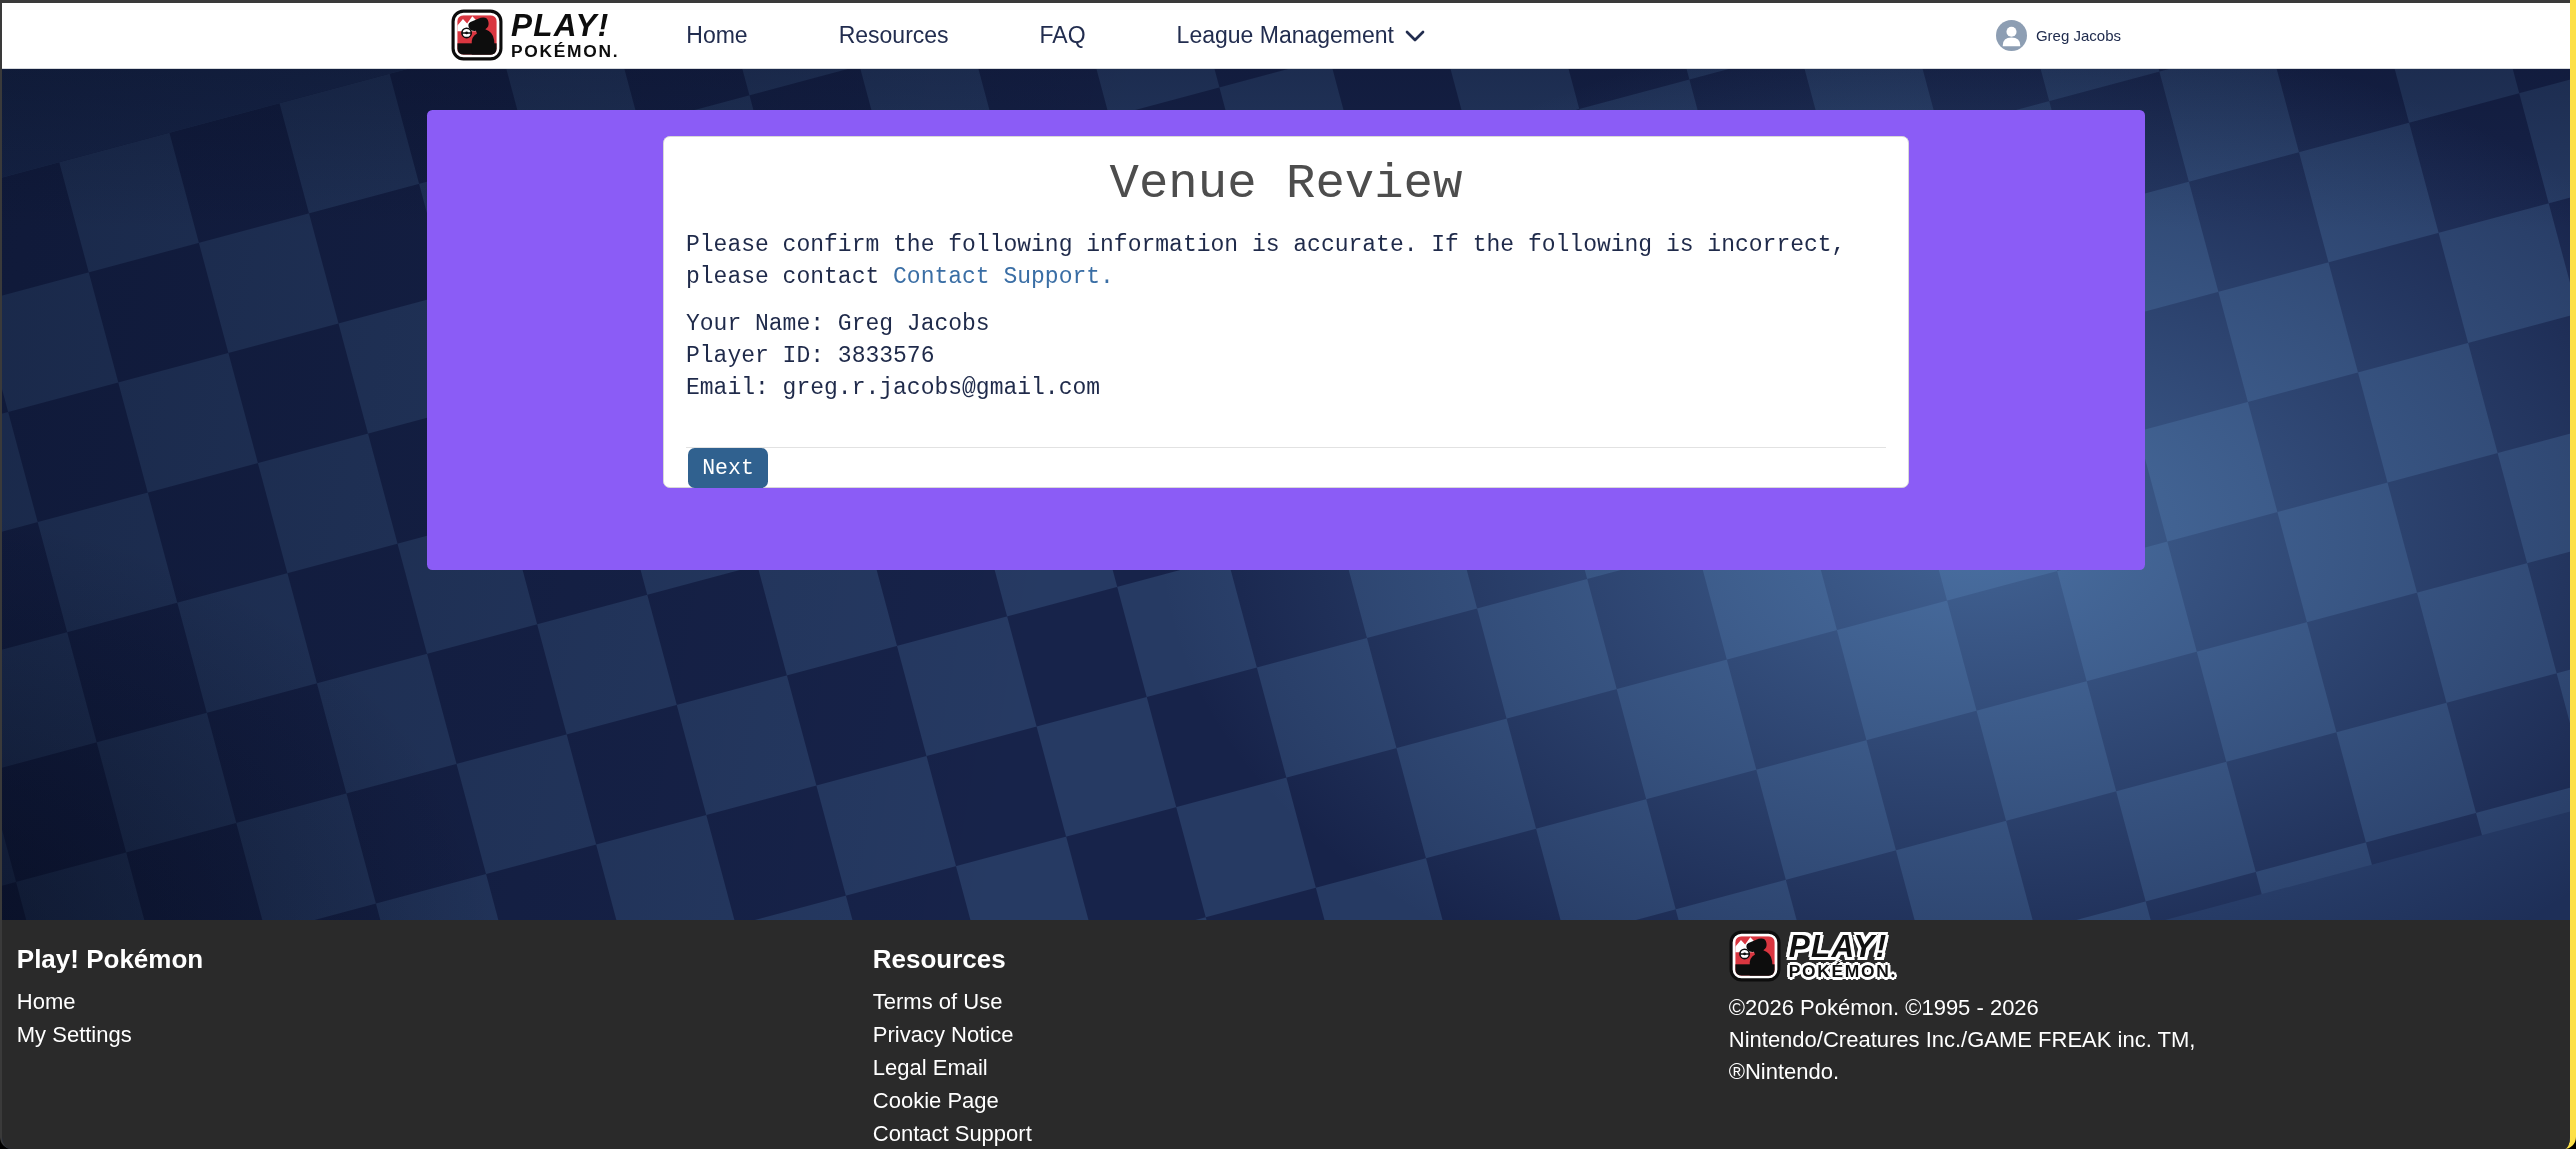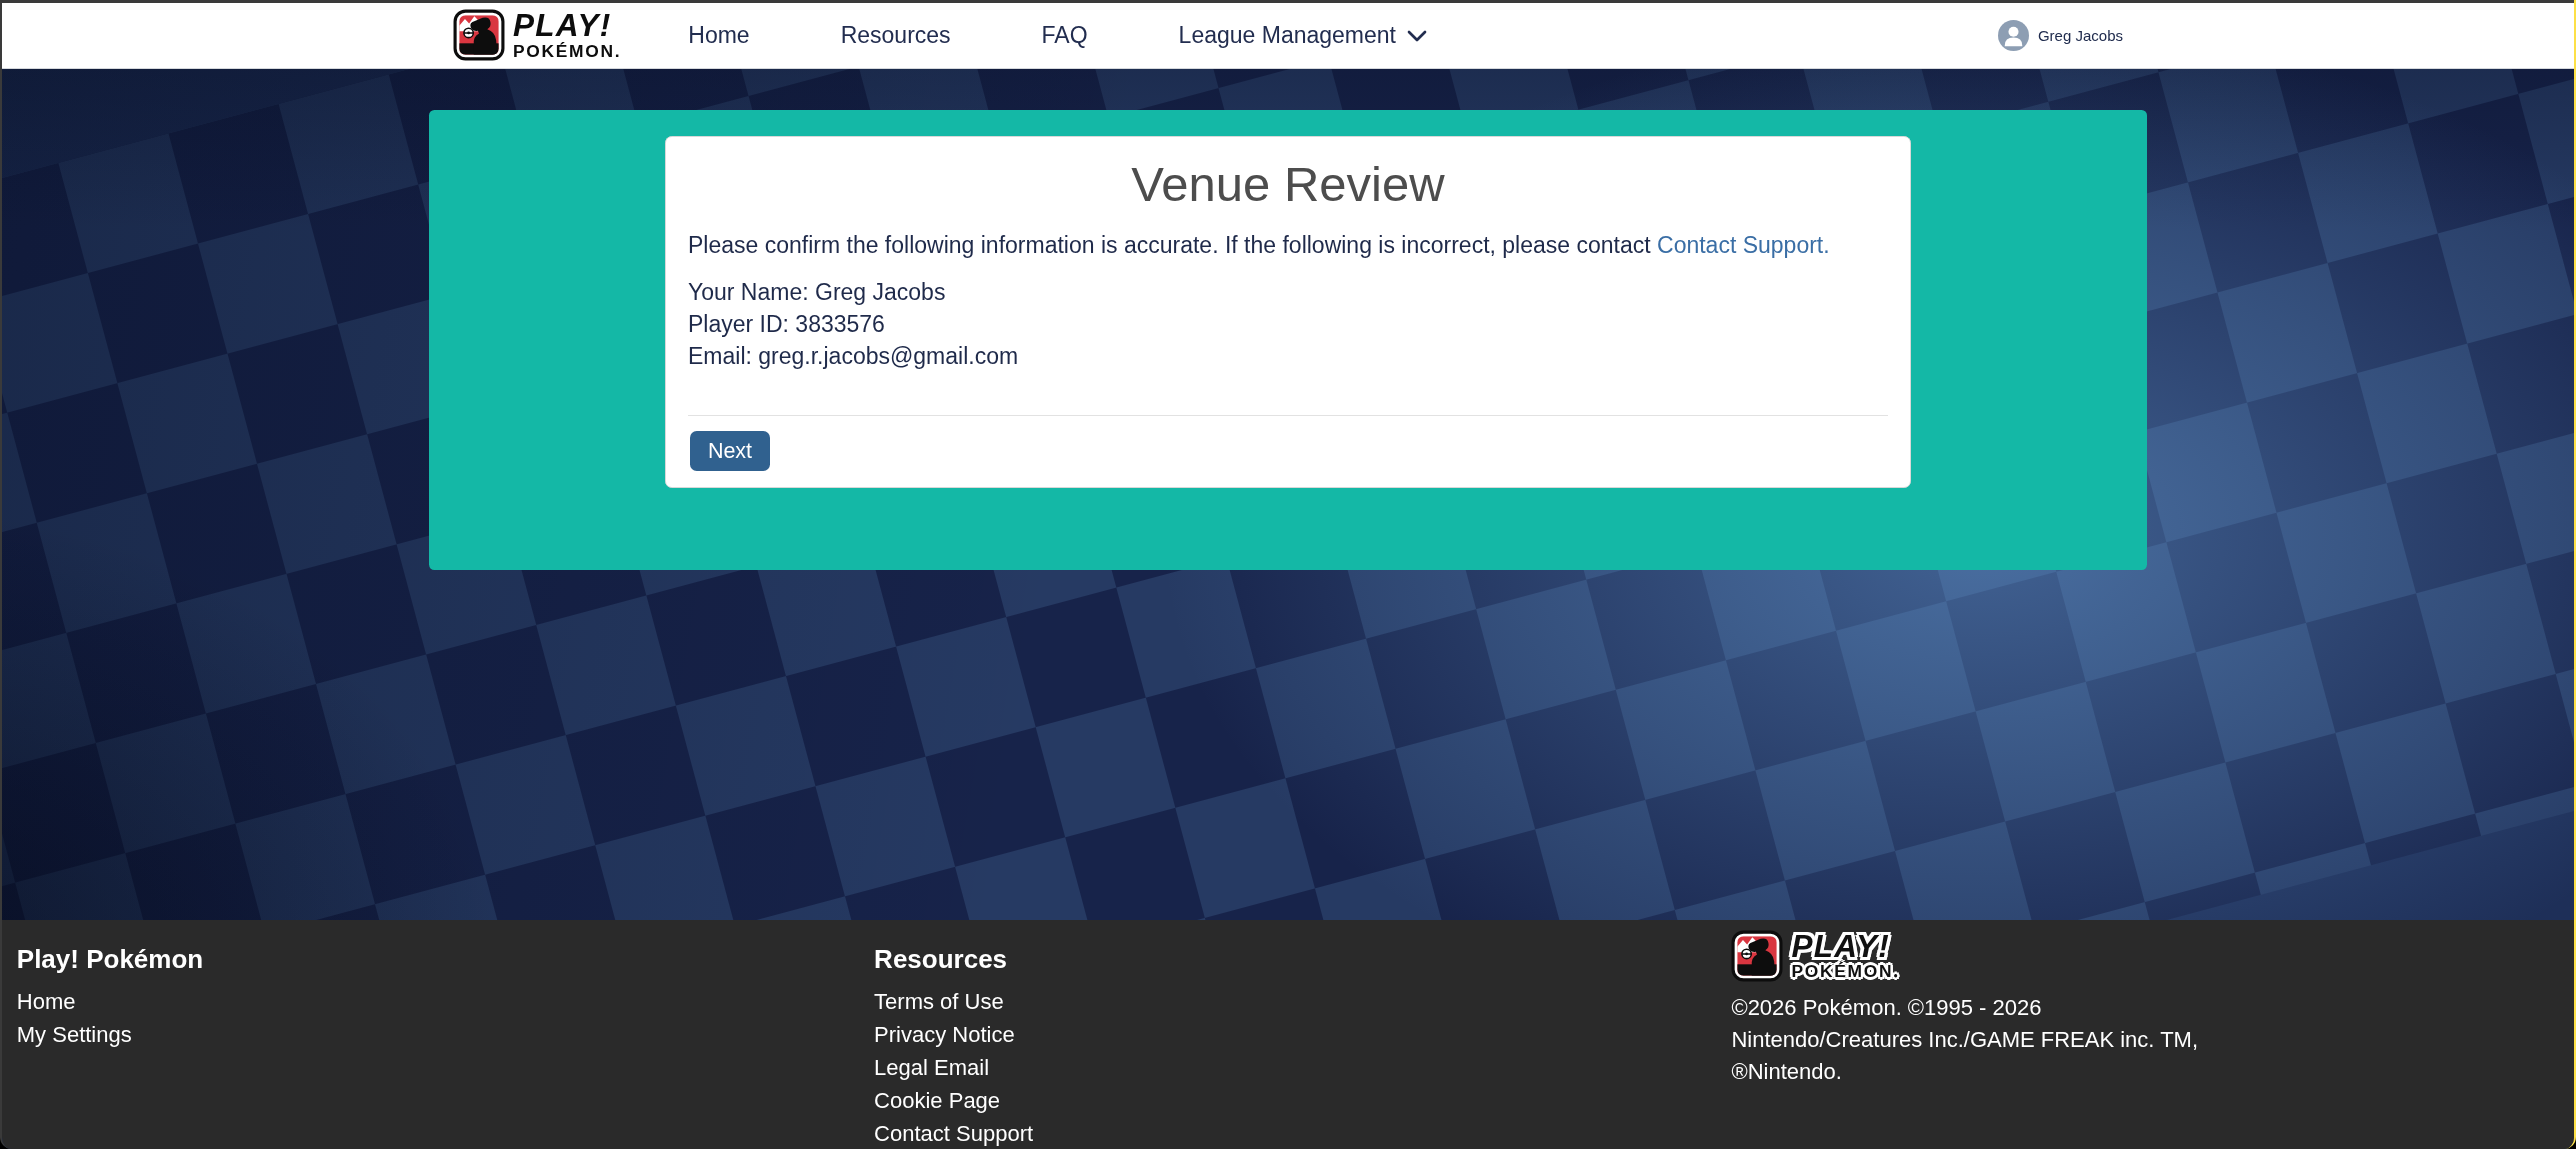--- a/index.html
+++ b/index.html
@@ -1,19 +1,19 @@
 <!DOCTYPE html>
 <html style="font-size:10.7px"><head>
 <meta charset="utf-8">
 <style>
   html,body{margin:0;padding:0;background:#000;}
   .page{
     position:relative;width:2576px;height:1149px;box-sizing:border-box;
     font-family:"Liberation Sans","DejaVu Sans",sans-serif;
-    border-left:2px solid #3a3a3a;border-right:2px solid #fde047;
+    border-left:2px solid #3a3a3a;border-right:6px solid #fde047;
     border-radius:0 0 12px 12px;overflow:hidden;background:#1b2d58;
   }
   .top-strip{height:2.7px;background:#3a3a3a;}
 
   
   .navbar{height:65px;background:#ffffff;border-bottom:1.3px solid #d5d8dc;position:relative;z-index:5;}
   .nav-container{width:1718px;height:100%;margin:0 auto;padding:0 24px;box-sizing:border-box;
     display:flex;align-items:center;}
   .logo{display:flex;align-items:center;gap:8px;text-decoration:none;cursor:pointer;}
   .badge{width:52px;height:52px;display:block;}
@@ -34,22 +34,22 @@
     background-size:228px 228px;}
   .hero-glow{position:absolute;inset:0;
     background:
       radial-gradient(1173px 738px at 77% 55%, rgba(112,168,228,.48), rgba(112,168,228,0) 70%),
       radial-gradient(1006px 738px at -5% 105%, rgba(2,6,20,.58), rgba(2,6,20,0) 62%),
       linear-gradient(180deg, rgba(4,10,30,.28), rgba(4,10,30,0) 161px),
       linear-gradient(100deg, rgba(2,8,26,.35), rgba(2,8,26,0) 42%);}
   .container{position:relative;z-index:2;width:1718px;margin:0 auto;}
 
   
-  .panel{margin-top:41px;height:460px;box-sizing:border-box;background:#14b8a6;border-radius:5.4px;
-    padding:26px 236px 29.5px;}
+  .panel{margin-top:41px;height:460px;box-sizing:border-box;background:#8b5cf6;border-radius:5.4px;
+    padding:26px 236px 29.5px;font-family:Liberation Mono, monospace;}
   .card{height:352px;box-sizing:border-box;background:#fff;border:1.3px solid #d8d8d8;border-radius:6.7px;
     display:flex;flex-direction:column;}
   .card-body{padding:19px 22px 0;flex:0 0 auto;}
   .card-title{margin:0 0 17.4px;font-size:49px;line-height:56px;font-weight:400;color:#4d4d4d;text-align:center;}
   .card-intro{margin:0 0 14.8px;font-size:23px;line-height:32px;color:#1f2a4a;}
   .intro-link{color:#3a6ea5;text-decoration:none;cursor:pointer;}
   .card-details{font-size:23px;line-height:32px;color:#1f2a4a;}
   .card-divider{border-top:1.3px solid #e2e2e2;margin-top:43px;}
   .card-footer{height:71px;display:flex;align-items:center;justify-content:flex-start;padding:0 24px;}
   .btn-next{width:80px;height:40px;background:#30618f;color:#fff;border:none;border-radius:6.7px;

